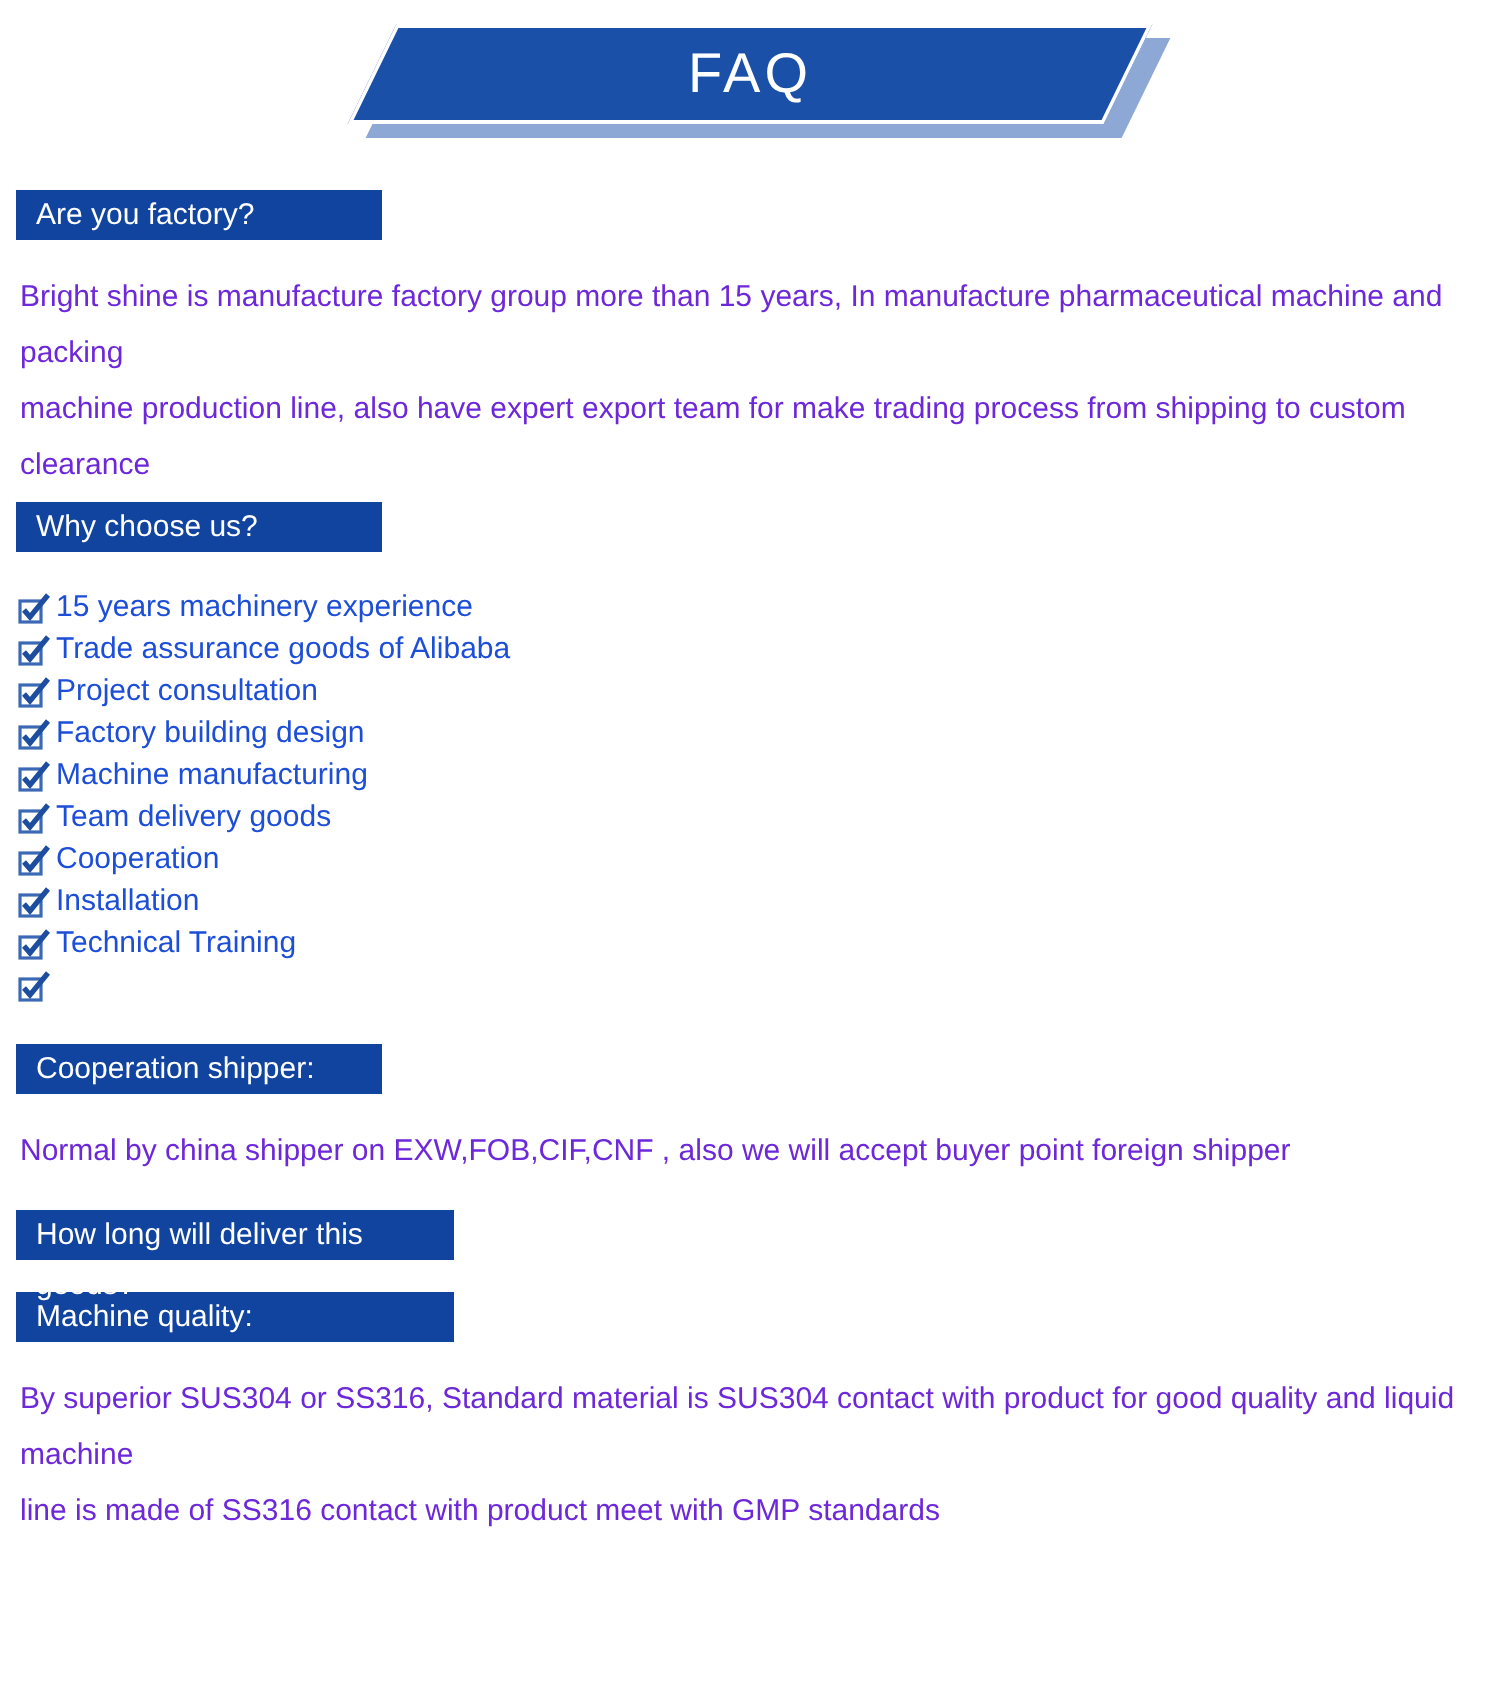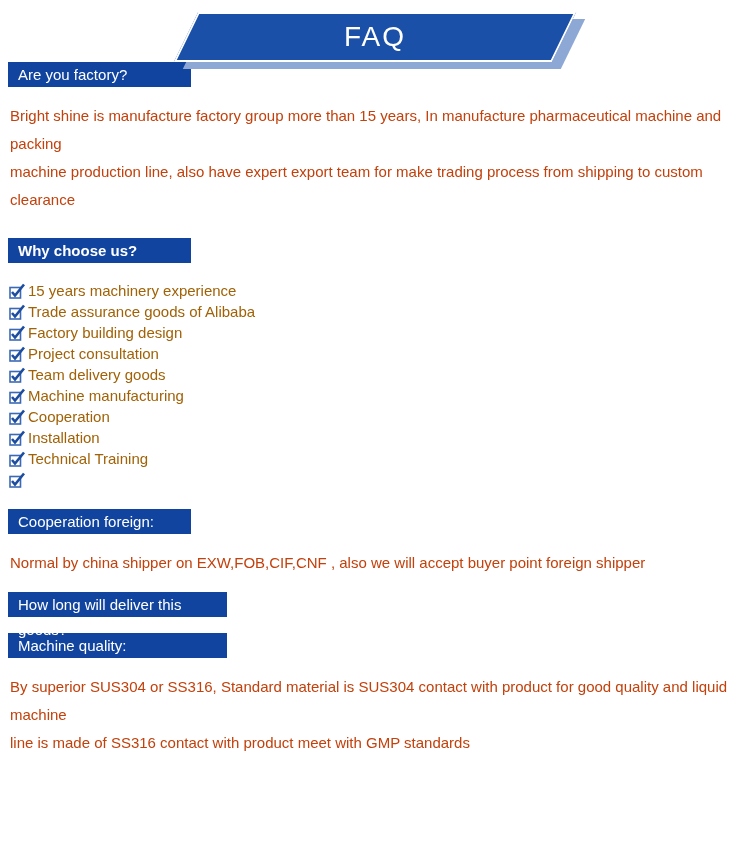--- a/index.html
+++ b/index.html
@@ -51,48 +51,48 @@
     background: #11449f;
     color: #ffffff;
     font-size: 15px;
     height: 25px;
     line-height: 25px;
     padding-left: 10px;
     margin-left: 8px;
   }
   .bar.w-narrow { width: 183px; }
   .bar.w-wide   { width: 219px; }
-  .bar.mt-1 { }
-  .bar.mt-2 { margin-top: 24px; font-weight: bold; }
+  .bar.mt-1 { margin-top: 33px; }
+  .bar.mt-2 { margin-top: 4px; }
   .bar.mt-3 { margin-top: 19px; }
   .bar.mt-4 { margin-top: 15px; }
   .bar.mt-5 { margin-top: 16px; }
 
   
   .para {
     margin: 15px 8px 0 10px;
     font-size: 15px;
     line-height: 28px;
     white-space: pre-line;
-    color: #c2410c;
+    color: #6d28d9;
   }
   .para.first { margin-top: 15px; }
 
   
   .checklist {
     list-style: none;
     margin: 17px 0 0 9px;
     padding: 0;
   }
   .checklist li {
     display: flex;
     align-items: center;
     height: 21px;
     font-size: 15px;
-    color: #a16207;
+    color: #1d4ed8;
   }
   .check-icon {
     width: 16px;
     height: 16px;
     margin-right: 3px;
     flex: 0 0 16px;
   }
   .check-icon svg { overflow: visible; display: block; }
 </style>
 </head>
@@ -131,56 +131,56 @@
         </span>
       <span>Trade assurance goods of Alibaba</span>
     </li>
     <li>
       <span class="check-icon">
           <svg viewBox="0 0 16 16" width="16" height="16">
             <rect x="1" y="4.5" width="10.5" height="10.5" fill="#ffffff" stroke="#3b69b5" stroke-width="1.6"></rect>
             <polyline points="3,9 6,12.5 15,1.5" fill="none" stroke="#1d4d9e" stroke-width="2.6"></polyline>
           </svg>
         </span>
+      <span>Project consultation</span>
+    </li>
+    <li>
+      <span class="check-icon">
+          <svg viewBox="0 0 16 16" width="16" height="16">
+            <rect x="1" y="4.5" width="10.5" height="10.5" fill="#ffffff" stroke="#3b69b5" stroke-width="1.6"></rect>
+            <polyline points="3,9 6,12.5 15,1.5" fill="none" stroke="#1d4d9e" stroke-width="2.6"></polyline>
+          </svg>
+        </span>
       <span>Factory building design</span>
     </li>
     <li>
       <span class="check-icon">
           <svg viewBox="0 0 16 16" width="16" height="16">
             <rect x="1" y="4.5" width="10.5" height="10.5" fill="#ffffff" stroke="#3b69b5" stroke-width="1.6"></rect>
             <polyline points="3,9 6,12.5 15,1.5" fill="none" stroke="#1d4d9e" stroke-width="2.6"></polyline>
           </svg>
         </span>
-      <span>Project consultation</span>
+      <span>Machine manufacturing</span>
     </li>
     <li>
       <span class="check-icon">
           <svg viewBox="0 0 16 16" width="16" height="16">
             <rect x="1" y="4.5" width="10.5" height="10.5" fill="#ffffff" stroke="#3b69b5" stroke-width="1.6"></rect>
             <polyline points="3,9 6,12.5 15,1.5" fill="none" stroke="#1d4d9e" stroke-width="2.6"></polyline>
           </svg>
         </span>
       <span>Team delivery goods</span>
     </li>
     <li>
       <span class="check-icon">
           <svg viewBox="0 0 16 16" width="16" height="16">
             <rect x="1" y="4.5" width="10.5" height="10.5" fill="#ffffff" stroke="#3b69b5" stroke-width="1.6"></rect>
             <polyline points="3,9 6,12.5 15,1.5" fill="none" stroke="#1d4d9e" stroke-width="2.6"></polyline>
           </svg>
         </span>
-      <span>Machine manufacturing</span>
-    </li>
-    <li>
-      <span class="check-icon">
-          <svg viewBox="0 0 16 16" width="16" height="16">
-            <rect x="1" y="4.5" width="10.5" height="10.5" fill="#ffffff" stroke="#3b69b5" stroke-width="1.6"></rect>
-            <polyline points="3,9 6,12.5 15,1.5" fill="none" stroke="#1d4d9e" stroke-width="2.6"></polyline>
-          </svg>
-        </span>
       <span>Cooperation</span>
     </li>
     <li>
       <span class="check-icon">
           <svg viewBox="0 0 16 16" width="16" height="16">
             <rect x="1" y="4.5" width="10.5" height="10.5" fill="#ffffff" stroke="#3b69b5" stroke-width="1.6"></rect>
             <polyline points="3,9 6,12.5 15,1.5" fill="none" stroke="#1d4d9e" stroke-width="2.6"></polyline>
           </svg>
         </span>
       <span>Installation</span>
@@ -197,21 +197,21 @@
     <li>
       <span class="check-icon">
           <svg viewBox="0 0 16 16" width="16" height="16">
             <rect x="1" y="4.5" width="10.5" height="10.5" fill="#ffffff" stroke="#3b69b5" stroke-width="1.6"></rect>
             <polyline points="3,9 6,12.5 15,1.5" fill="none" stroke="#1d4d9e" stroke-width="2.6"></polyline>
           </svg>
         </span>
     </li>
   </ul>
 
-  <div class="bar w-narrow mt-3">Cooperation foreign:</div>
+  <div class="bar w-narrow mt-3">Cooperation shipper:</div>
   <p class="para">Normal by china shipper on EXW,FOB,CIF,CNF , also we will accept buyer point foreign shipper</p>
 
   <div class="bar w-wide mt-4">How long will deliver this goods?</div>
 
   <div class="bar w-wide mt-5">Machine quality:</div>
   <p class="para">By superior SUS304 or SS316, Standard material is SUS304 contact with product for good quality and liquid machine
 line is made of SS316 contact with product meet with GMP standards</p>
 
 </div>
 

